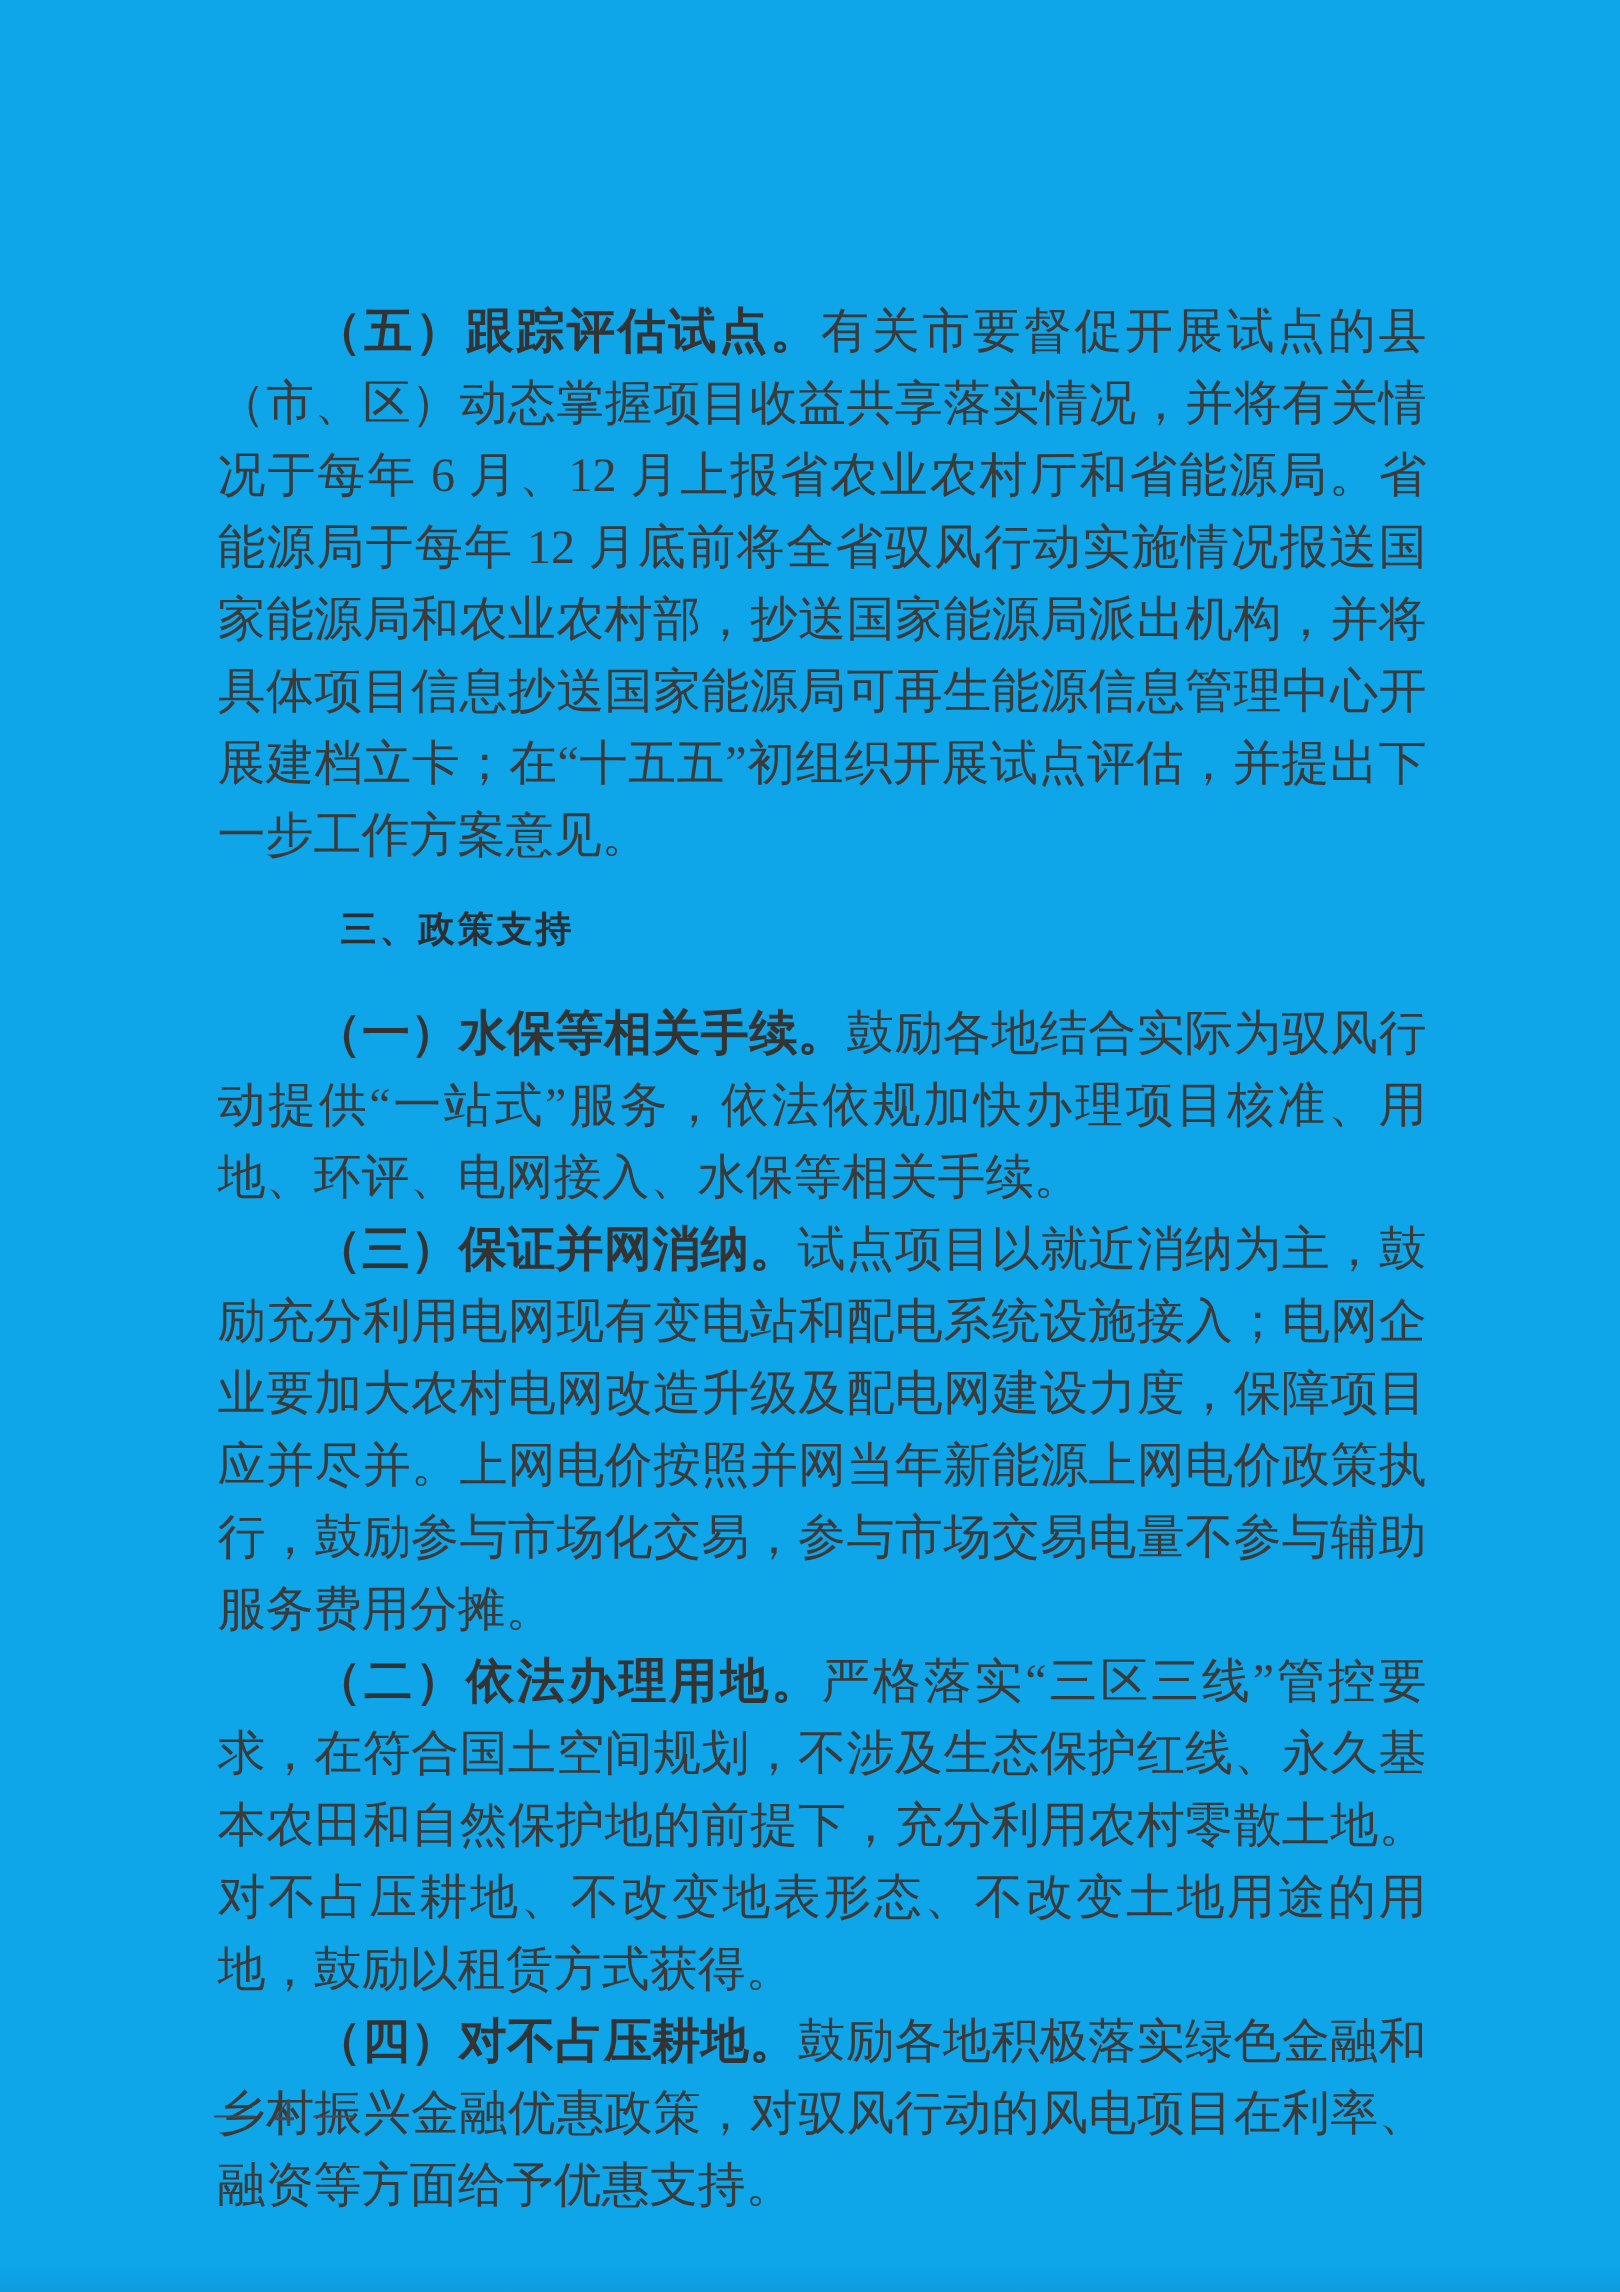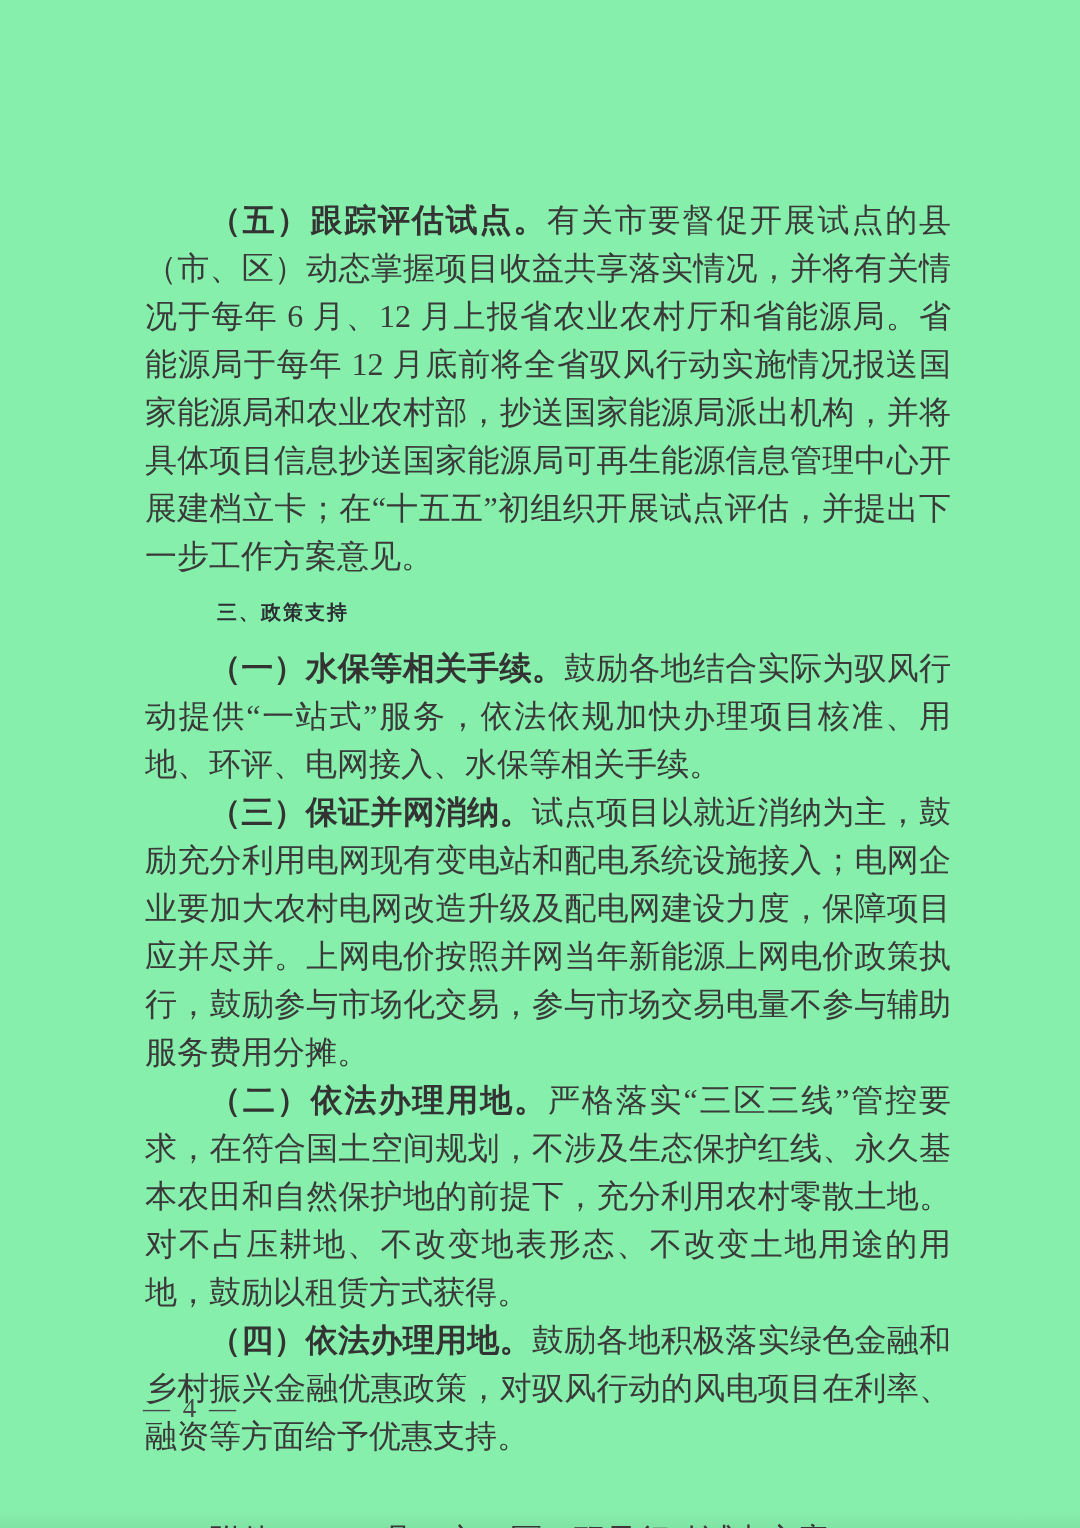--- a/index.html
+++ b/index.html
@@ -5,21 +5,21 @@
   html, body {
     margin: 0;
     padding: 0;
     background: #e8e8e8;
   }
   .page {
     position: relative;
     width: 1080px;
     height: 1528px;
     margin: 0 auto;
-    background: #86efac;
+    background: #0ea5e9;
     overflow: hidden;
     font-family: "Liberation Serif", "DejaVu Serif", serif;
     color: #3a3a3a;
   }
   
   .page::after {
     content: "";
     position: absolute;
     left: 0;
     right: 0;
@@ -40,26 +40,26 @@
   }
   .para {
     margin: 0;
     text-indent: 64px;
   }
   .para .lead {
     font-weight: 700;
     color: #333333;
   }
   .section-heading {
-    margin: 8px;
-    font-size: 20px;
+    margin: 18px;
+    font-size: 24px;
     line-height: 48px;
     text-indent: 64px;
     font-weight: 700;
-    font-family: Liberation Serif, serif;
+    font-family: Liberation Mono, monospace;
     color: #2b2f33;
     letter-spacing: 2px;
   }
   .attachment {
     margin: 56px 0 0 0;
     text-indent: 64px;
     color: #3c3c3c;
   }
   .page-number {
     position: absolute;
@@ -81,19 +81,19 @@
     <p class="para"><span class="lead">（五）跟踪评估试点。</span><span>有关市要督促开展试点的县（市、区）动态掌握项目收益共享落实情况，并将有关情况于每年 6 月、12 月上报省农业农村厅和省能源局。省能源局于每年 12 月底前将全省驭风行动实施情况报送国家能源局和农业农村部，抄送国家能源局派出机构，并将具体项目信息抄送国家能源局可再生能源信息管理中心开展建档立卡；在“十五五”初组织开展试点评估，并提出下一步工作方案意见。</span></p>
 
     <h2 class="section-heading">三、政策支持</h2>
 
     <p class="para"><span class="lead">（一）水保等相关手续。</span><span>鼓励各地结合实际为驭风行动提供“一站式”服务，依法依规加快办理项目核准、用地、环评、电网接入、水保等相关手续。</span></p>
 
     <p class="para"><span class="lead">（三）保证并网消纳。</span><span>试点项目以就近消纳为主，鼓励充分利用电网现有变电站和配电系统设施接入；电网企业要加大农村电网改造升级及配电网建设力度，保障项目应并尽并。上网电价按照并网当年新能源上网电价政策执行，鼓励参与市场化交易，参与市场交易电量不参与辅助服务费用分摊。</span></p>
 
     <p class="para"><span class="lead">（二）依法办理用地。</span><span>严格落实“三区三线”管控要求，在符合国土空间规划，不涉及生态保护红线、永久基本农田和自然保护地的前提下，充分利用农村零散土地。对不占压耕地、不改变地表形态、不改变土地用途的用地，鼓励以租赁方式获得。</span></p>
 
-    <p class="para"><span class="lead">（四）依法办理用地。</span><span>鼓励各地积极落实绿色金融和乡村振兴金融优惠政策，对驭风行动的风电项目在利率、融资等方面给予优惠支持。</span></p>
+    <p class="para"><span class="lead">（四）对不占压耕地。</span><span>鼓励各地积极落实绿色金融和乡村振兴金融优惠政策，对驭风行动的风电项目在利率、融资等方面给予优惠支持。</span></p>
 
     <p class="attachment">附件：XXX 县（市、区）驭风行动试点方案</p>
   </div>
 
   <div class="page-number">— 4 —</div>
 </div>
 
 </body></html>

